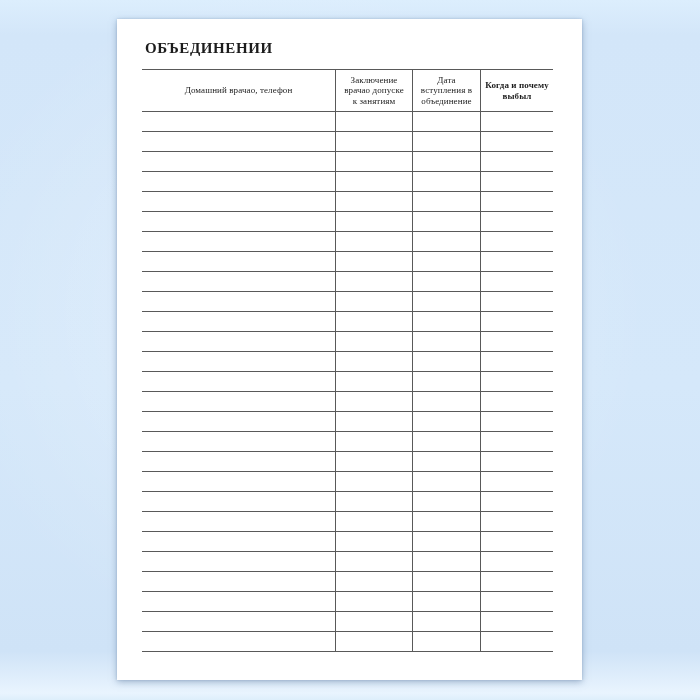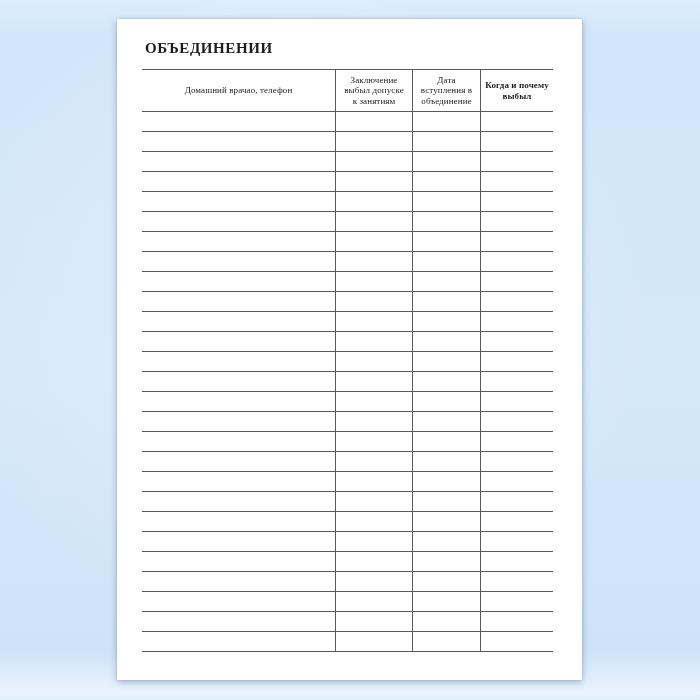--- a/index.html
+++ b/index.html
@@ -58,21 +58,21 @@
 </head>
 <body>
 
 <div class="canvas">
   <div class="page">
     <div class="doc-title">ОБЪЕДИНЕНИИ</div>
     <div class="tbl">
       <div class="hrow">
         <div class="cell c0 hcell">Домашний врачао, телефон</div>
         <div class="cell c1 hcell">Заключение
-выбыл допуске
+врачао допуске
 к занятиям</div>
         <div class="cell c2 hcell">Дата
 вступления в
 объединение</div>
         <div class="cell c3 hcell">Когда и почему
 выбыл</div>
       </div>
       <div class="tbody">
           <div class="row">
             <div class="cell c0"></div>

